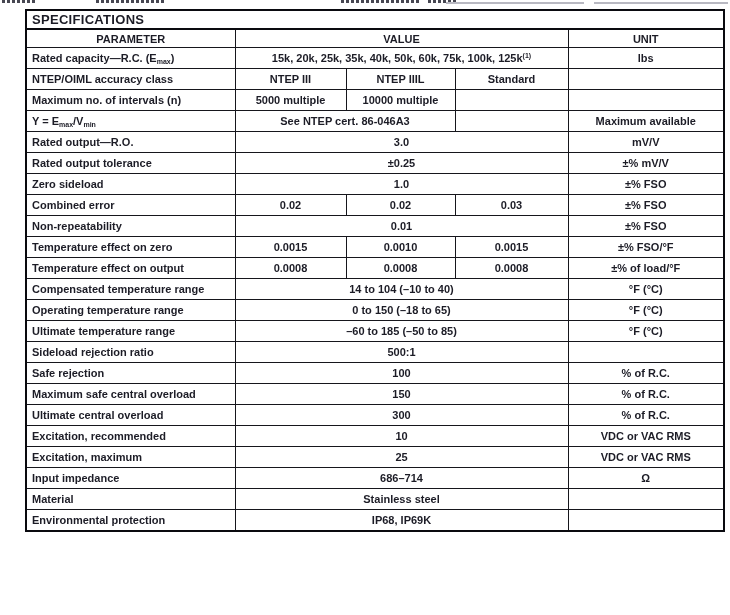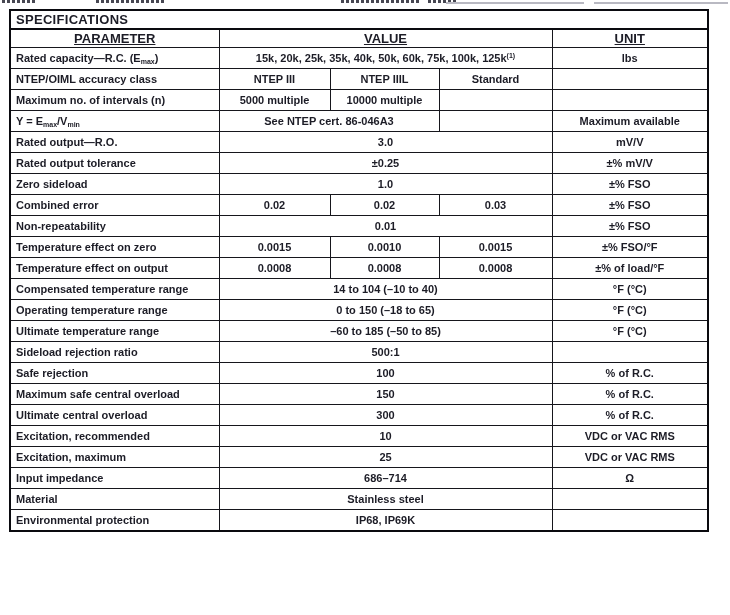--- a/index.html
+++ b/index.html
@@ -18,21 +18,21 @@
     position: absolute; top: 0; height: 3px;
     background: repeating-linear-gradient(90deg, #474752 0 3px, rgba(0,0,0,0) 3px 5px);
   }
   .clip-frag-light {
     position: absolute; top: 2px; height: 2px;
     background: #b9b9c2;
   }
   table.spec-table {
     border-collapse: collapse;
     table-layout: fixed;
-    margin: 9px 0 0 9px;
+    margin: 9px 0 0 25px;
     width: 698px;
     border: 2px solid #0a0a0f;
   }
   .spec-table td, .spec-table th {
     border: 1px solid #16161c;
     color: #1c1c26;
     font-weight: bold;
     font-size: 11px;
     padding: 0 5px;
     overflow: hidden;
@@ -42,22 +42,21 @@
   .spec-table .title-cell {
     font-size: 13px;
     text-align: left;
     height: 17px;
     letter-spacing: 0.3px;
     border-bottom: 2px solid #0a0a0f;
   }
   .spec-table th {
     text-align: center;
     height: 17px;
-    font-size: 13px;
-    text-decoration: underline;
+    font-size: 11px;
   }
   .spec-table td.param {
     text-align: left;
     height: 20px;
   }
   .spec-table td.val, .spec-table td.unit {
     text-align: center;
     height: 20px;
   }
   .spec-table sub {

